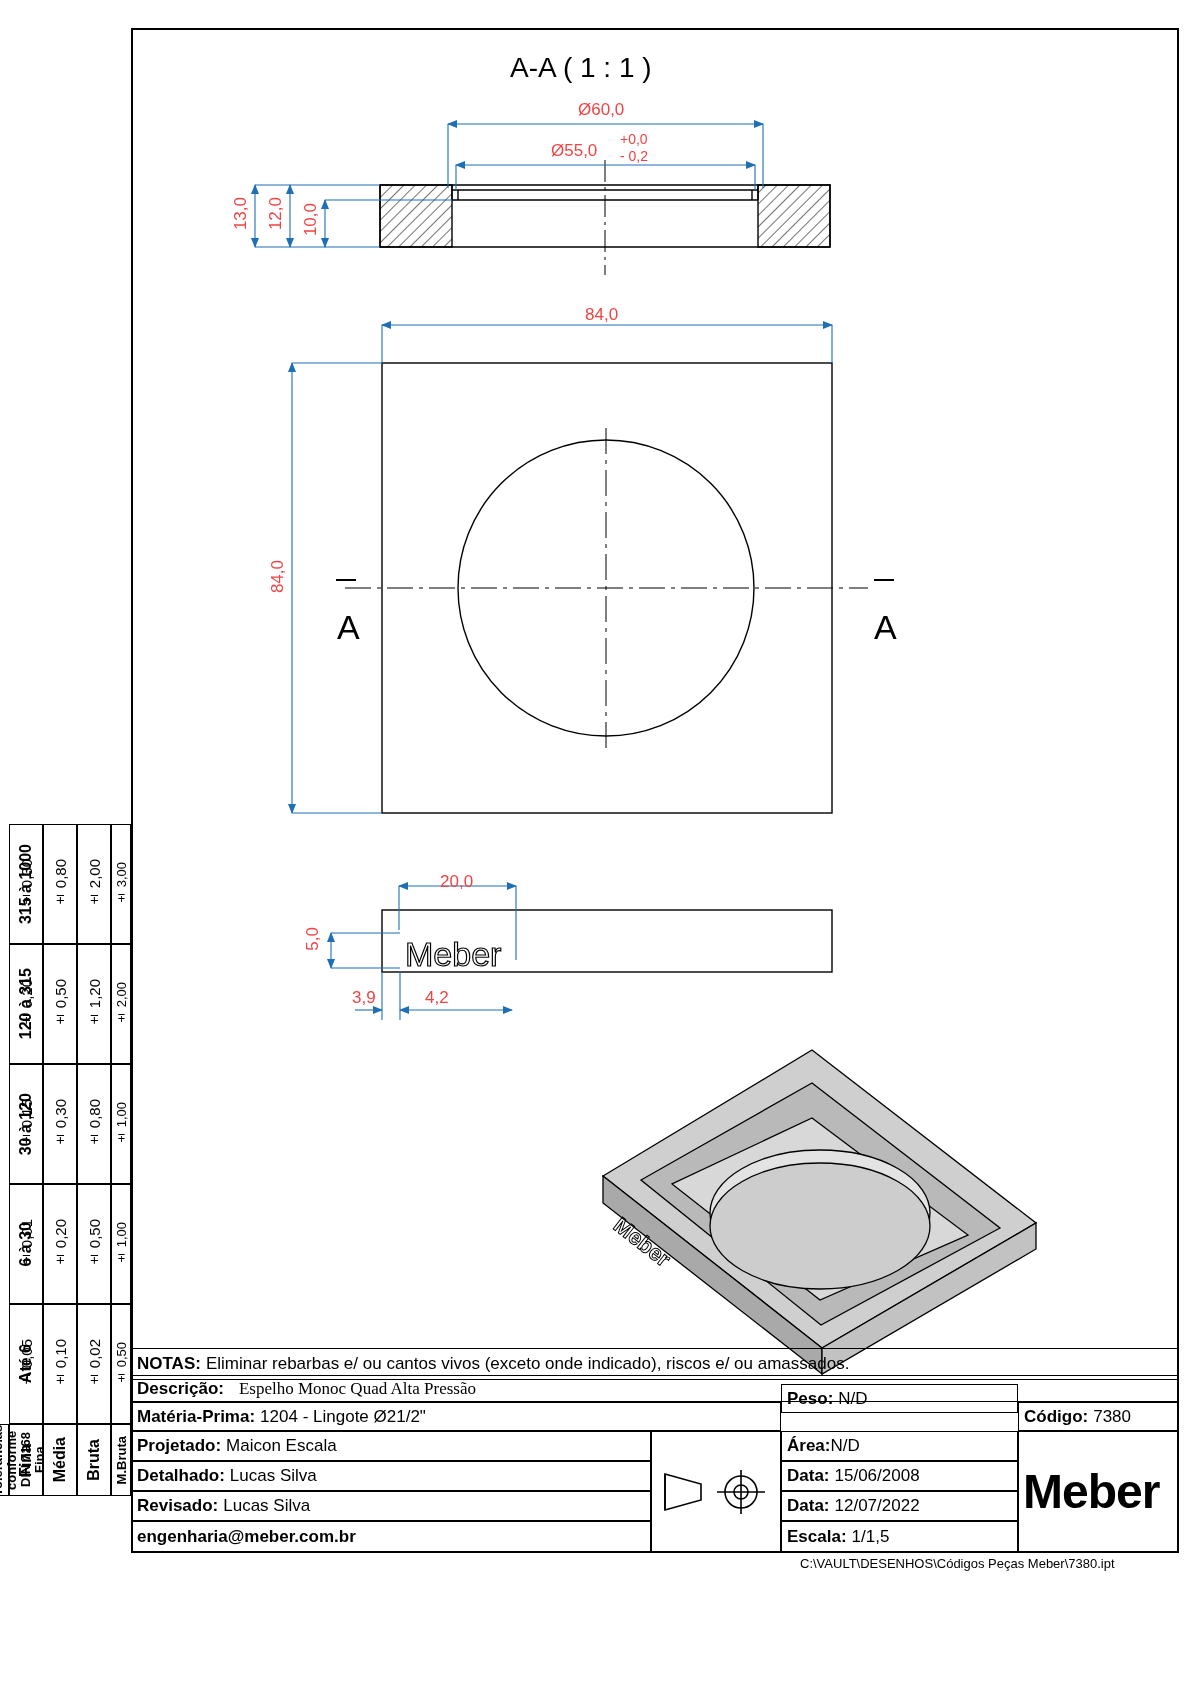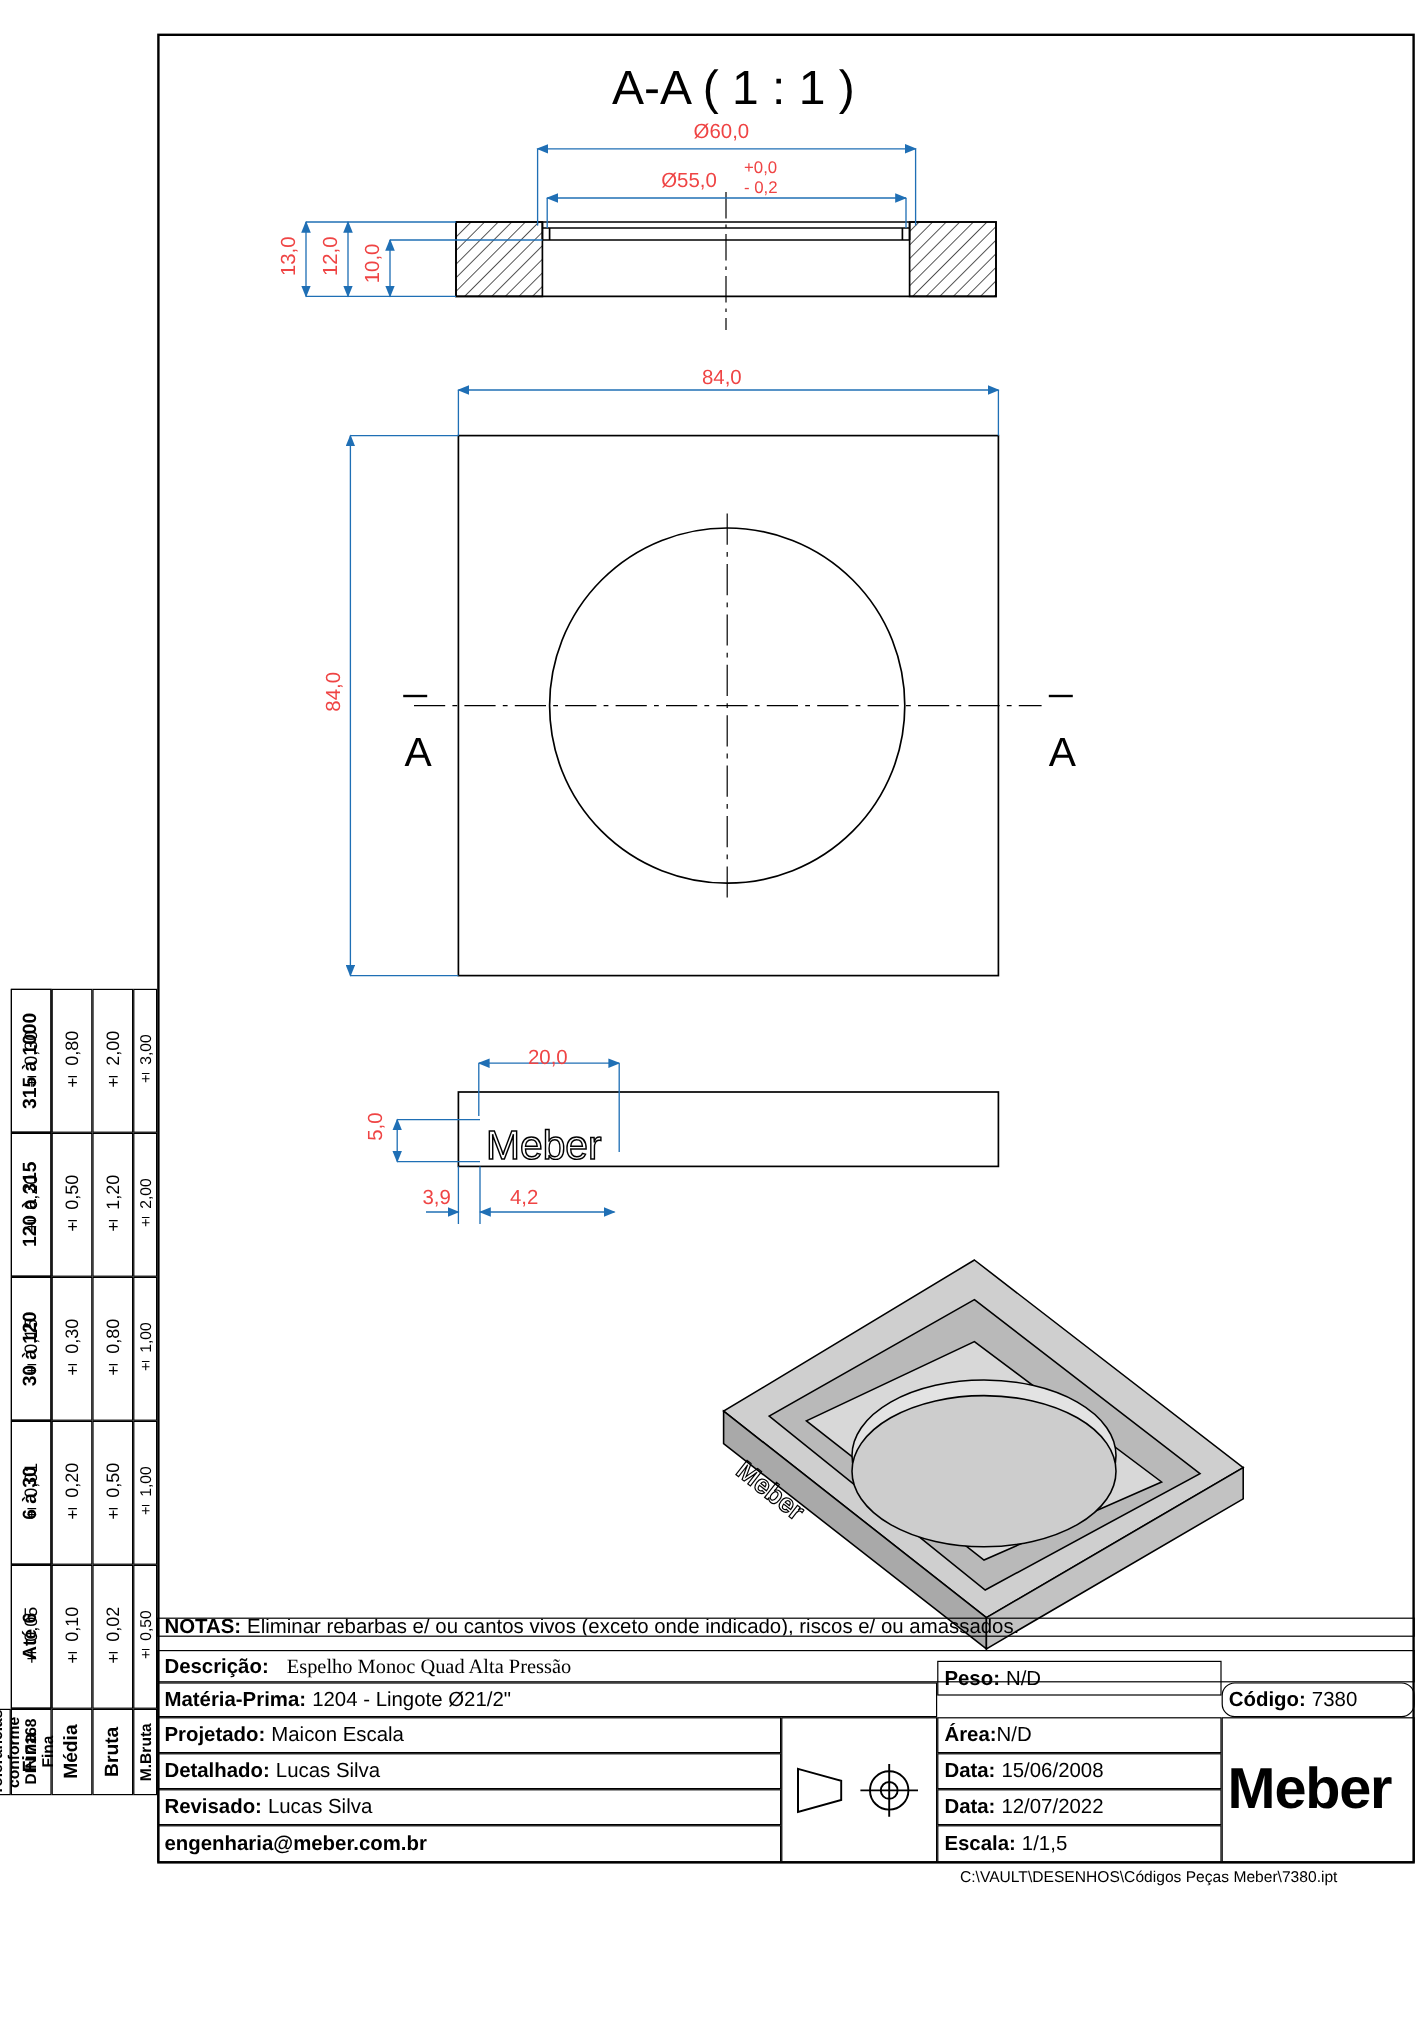--- a/index.html
+++ b/index.html
@@ -125,21 +125,21 @@
       <polygon points="603,1176 822,1348 822,1374 603,1203" fill="#a9a9a9"></polygon>
 
       <polygon points="822,1348 1036,1223 1036,1249 822,1374" fill="#c2c2c2"></polygon>
 
       <ellipse cx="820" cy="1213" rx="110" ry="63" fill="#e3e3e3"></ellipse>
       <ellipse cx="820" cy="1226" rx="110" ry="63" fill="#cdcdcd"></ellipse>
     </g>
     <text x="612" y="1228" font-family="Liberation Sans, sans-serif" font-size="22" font-weight="bold" fill="none" stroke="#000" stroke-width="1" transform="rotate(38 612 1228)">Meber</text>
   </svg>
 
-  <div class="abs blk" style="left:510px;top:52px;font-size:40px;">A-A ( 1 : 1 )</div>
+  <div class="abs blk" style="left:510px;top:52px;font-size:28px;">A-A ( 1 : 1 )</div>
 
   <div class="abs dim" style="left:578px;top:100px;">Ø60,0</div>
   <div class="abs dim" style="left:551px;top:141px;">Ø55,0</div>
   <div class="abs dim" style="left:620px;top:131px;font-size:14px;">+0,0</div>
   <div class="abs dim" style="left:620px;top:148px;font-size:14px;">- 0,2</div>
 
   <div class="abs dim v" style="left:231px;top:197px;">13,0</div>
   <div class="abs dim v" style="left:266px;top:197px;">12,0</div>
   <div class="abs dim v" style="left:301px;top:203px;">10,0</div>
 
@@ -254,39 +254,39 @@
         <span style="font-size:13px;">± 3,00</span>
       </div>
 
     <div class="abs" style="left:-4px;top:512px;width:46px;height:72px;display:flex;align-items:center;justify-content:center;">
       <span class="v" style="font-size:13px;font-weight:bold;text-align:center;line-height:14px;">Tolerâncias conforme DIN 7168 Fina</span>
     </div>
   </div>
 
   <div class="tb">
 
-    <div class="row" style="left:0;top:0;width:1048px;height:16px;">
+    <div class="row" style="left:0;top:0;width:1048px;height:32px;">
       <b>NOTAS:</b>
       <span style="margin-left:5px;">Eliminar rebarbas e/ ou cantos vivos (exceto onde indicado), riscos e/ ou amassados.</span>
     </div>
 
     <div class="row" style="left:0;top:27px;width:1048px;height:27px;">
       <b>Descrição:</b>
       <span style="margin-left:15px;font-family:Liberation Serif, serif;">Espelho Monoc Quad Alta Pressão</span>
     </div>
 
     <div class="row" style="left:0;top:54px;width:650px;height:29px;">
       <b>Matéria-Prima:</b>
       <span style="margin-left:5px;">1204 - Lingote Ø21/2"</span>
     </div>
     <div class="row" style="left:650px;top:36px;width:237px;height:29px;">
       <b>Peso:</b>
       <span style="margin-left:5px;">N/D</span>
     </div>
-    <div class="row" style="left:887px;top:54px;width:161px;height:29px;border-radius:11px;">
+    <div class="row" style="left:887px;top:54px;width:161px;height:29px;">
       <b>Código:</b>
       <span style="margin-left:5px;">7380</span>
     </div>
 
     <div class="row" style="left:0;top:83px;width:520px;height:30px;">
       <b>Projetado:</b>
       <span style="margin-left:5px;">Maicon Escala</span>
     </div>
     <div class="row" style="left:0;top:113px;width:520px;height:30px;">
       <b>Detalhado:</b>

